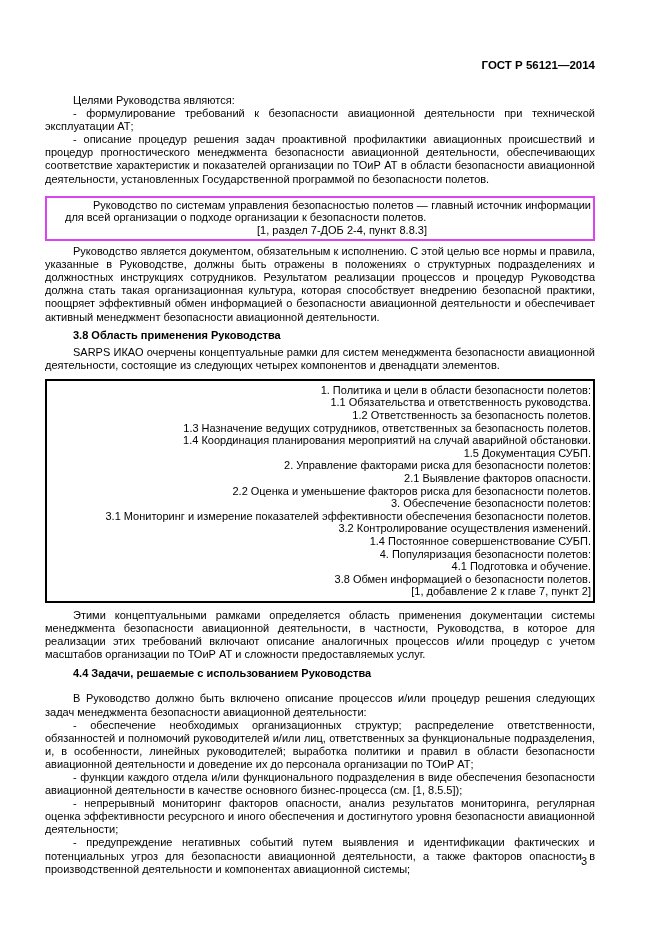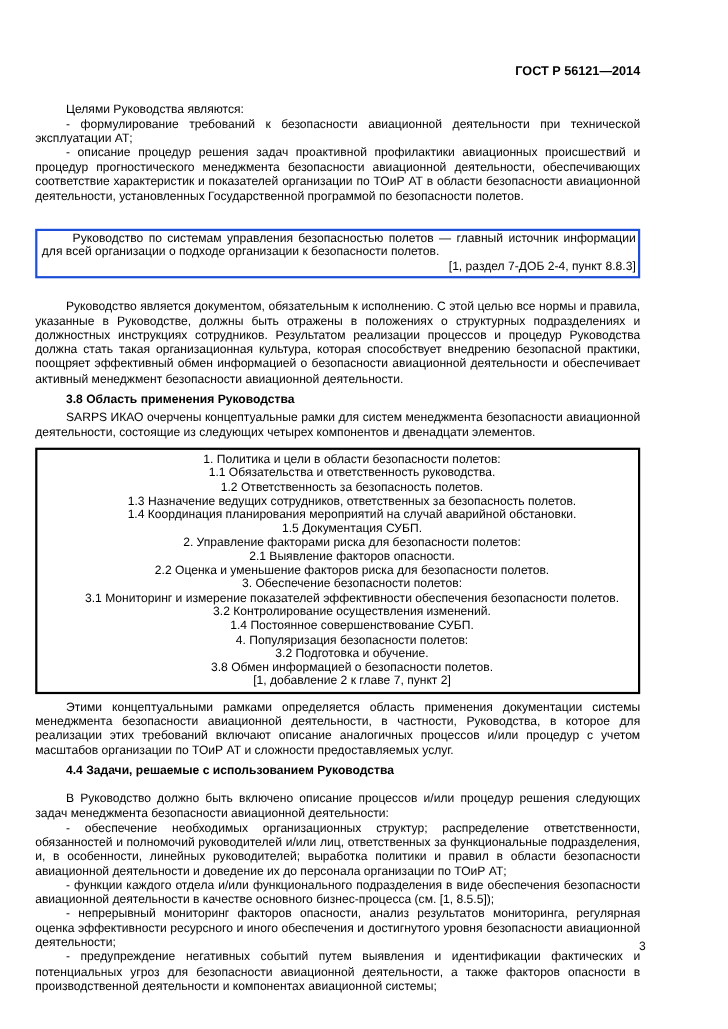--- a/index.html
+++ b/index.html
@@ -7,67 +7,67 @@
     position: relative;
     width: 662px;
     height: 935px;
     background: #ffffff;
     color: #000000;
     font-family: "Liberation Sans", sans-serif;
     overflow: hidden;
   }
   .col {
     position: absolute;
-    left: 32px;
+    left: 45px;
     top: 0;
     width: 550px;
   }
   .running-header {
     margin-top: 59px;
     text-align: right;
     font-weight: bold;
     font-size: 11.5px;
     line-height: 13px;
   }
   .para {
     margin: 0;
     font-size: 11px;
     line-height: 13.1px;
     text-align: justify;
     text-indent: 28px;
     hyphens: auto;
   }
   .lead { margin-top: 22px; }
-  .mt4 { margin-top: 20px; }
+  .mt4 { margin-top: 4px; }
   .quote-box {
-    margin-top: 22px;
-    border: 2px solid #1d4ed8;
-    padding: 1px 2px 2px 4px;
+    margin-top: 10px;
+    border: 2px solid #d946ef;
+    padding: 1px 2px 2px 18px;
   }
   .quote-box .para { line-height: 12.8px; }
-  .citation { text-align: right; }
+  .citation { text-align: center; }
   .heading {
     margin: 5px 0 4px 0;
     font-size: 11px;
     line-height: 13.1px;
     font-weight: bold;
     text-indent: 28px;
   }
   .pre-box { margin-top: 4px; }
   .list-box {
     margin-top: 7px;
     border: 2px solid #000000;
     padding: 3px 2px 3px 0;
   }
   .list-box .item {
     margin: 0;
     font-size: 11px;
     line-height: 12.6px;
     padding-left: 28px;
-    text-align: center;
+    text-align: right;
   }
   .after-box { margin-top: 6px; }
   .h44 { margin-top: 6px; margin-bottom: 12px; }
   .page-number {
     position: absolute;
     top: 855px;
     right: 67px;
     font-size: 11px;
     line-height: 13px;
     padding-right: 8px;
@@ -103,21 +103,21 @@
       <div class="item">1.4 Координация планирования мероприятий на случай аварийной обстановки.</div>
       <div class="item">1.5 Документация СУБП.</div>
       <div class="item">2. Управление факторами риска для безопасности полетов:</div>
       <div class="item">2.1 Выявление факторов опасности.</div>
       <div class="item">2.2 Оценка и уменьшение факторов риска для безопасности полетов.</div>
       <div class="item">3. Обеспечение безопасности полетов:</div>
       <div class="item">3.1 Мониторинг и измерение показателей эффективности обеспечения безопасности полетов.</div>
       <div class="item">3.2 Контролирование осуществления изменений.</div>
       <div class="item">1.4 Постоянное совершенствование СУБП.</div>
       <div class="item">4. Популяризация безопасности полетов:</div>
-      <div class="item">3.2 Подготовка и обучение.</div>
+      <div class="item">4.1 Подготовка и обучение.</div>
       <div class="item">3.8 Обмен информацией о безопасности полетов.</div>
       <div class="item">[1, добавление 2 к главе 7, пункт 2]</div>
     </div>
 
     <p class="para after-box">Этими концептуальными рамками определяется область применения документации системы менеджмента безопасности авиационной деятельности, в частности, Руководства, в которое для реализации этих требований включают описание аналогичных процессов и/или процедур с учетом масштабов организации по ТОиР АТ и сложности предоставляемых услуг.</p>
 
     <div class="heading h44">4.4 Задачи, решаемые с использованием Руководства</div>
     <p class="para">В Руководство должно быть включено описание процессов и/или процедур решения следующих задач менеджмента безопасности авиационной деятельности:</p>
     <p class="para">- обеспечение необходимых организационных структур; распределение ответственности, обязанностей и полномочий руководителей и/или лиц, ответственных за функциональные подразделения, и, в особенности, линейных руководителей; выработка политики и правил в области безопасности авиационной деятельности и доведение их до персонала организации по ТОиР АТ;</p>
     <p class="para">- функции каждого отдела и/или функционального подразделения в виде обеспечения безопасности авиационной деятельности в качестве основного бизнес-процесса (см. [1, 8.5.5]);</p>

